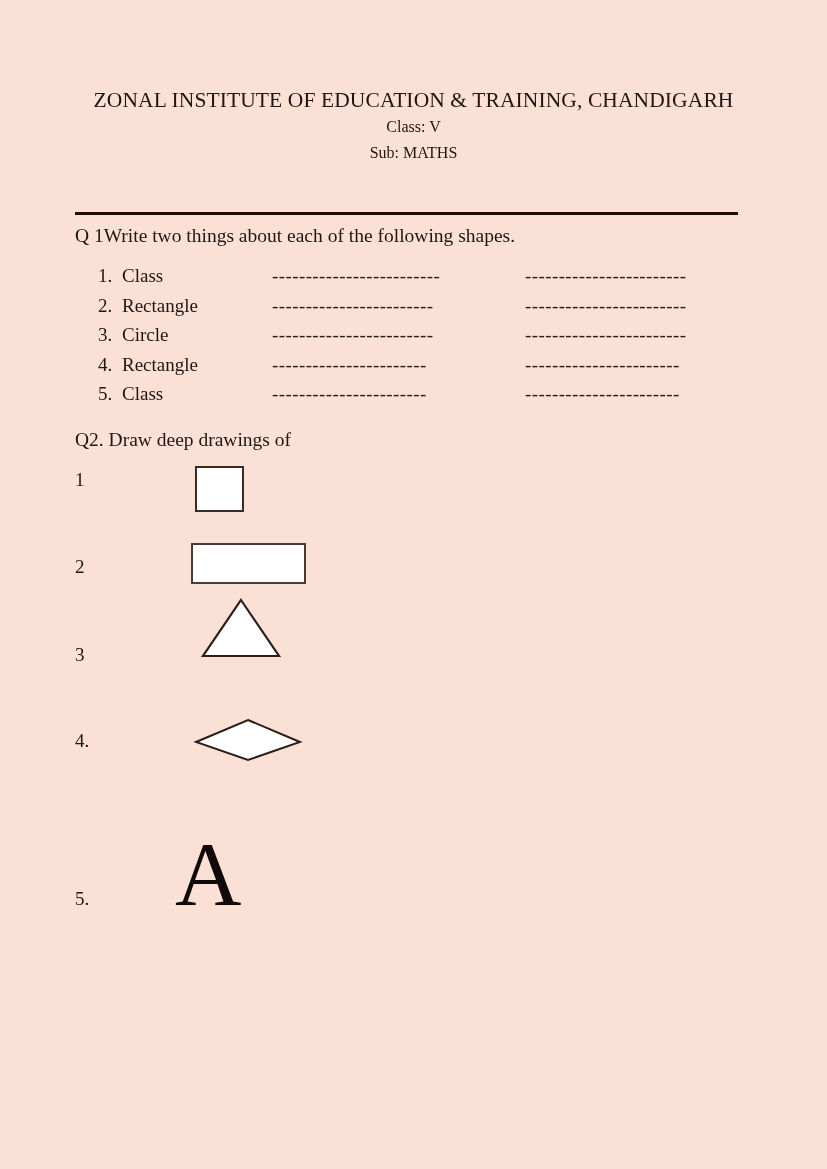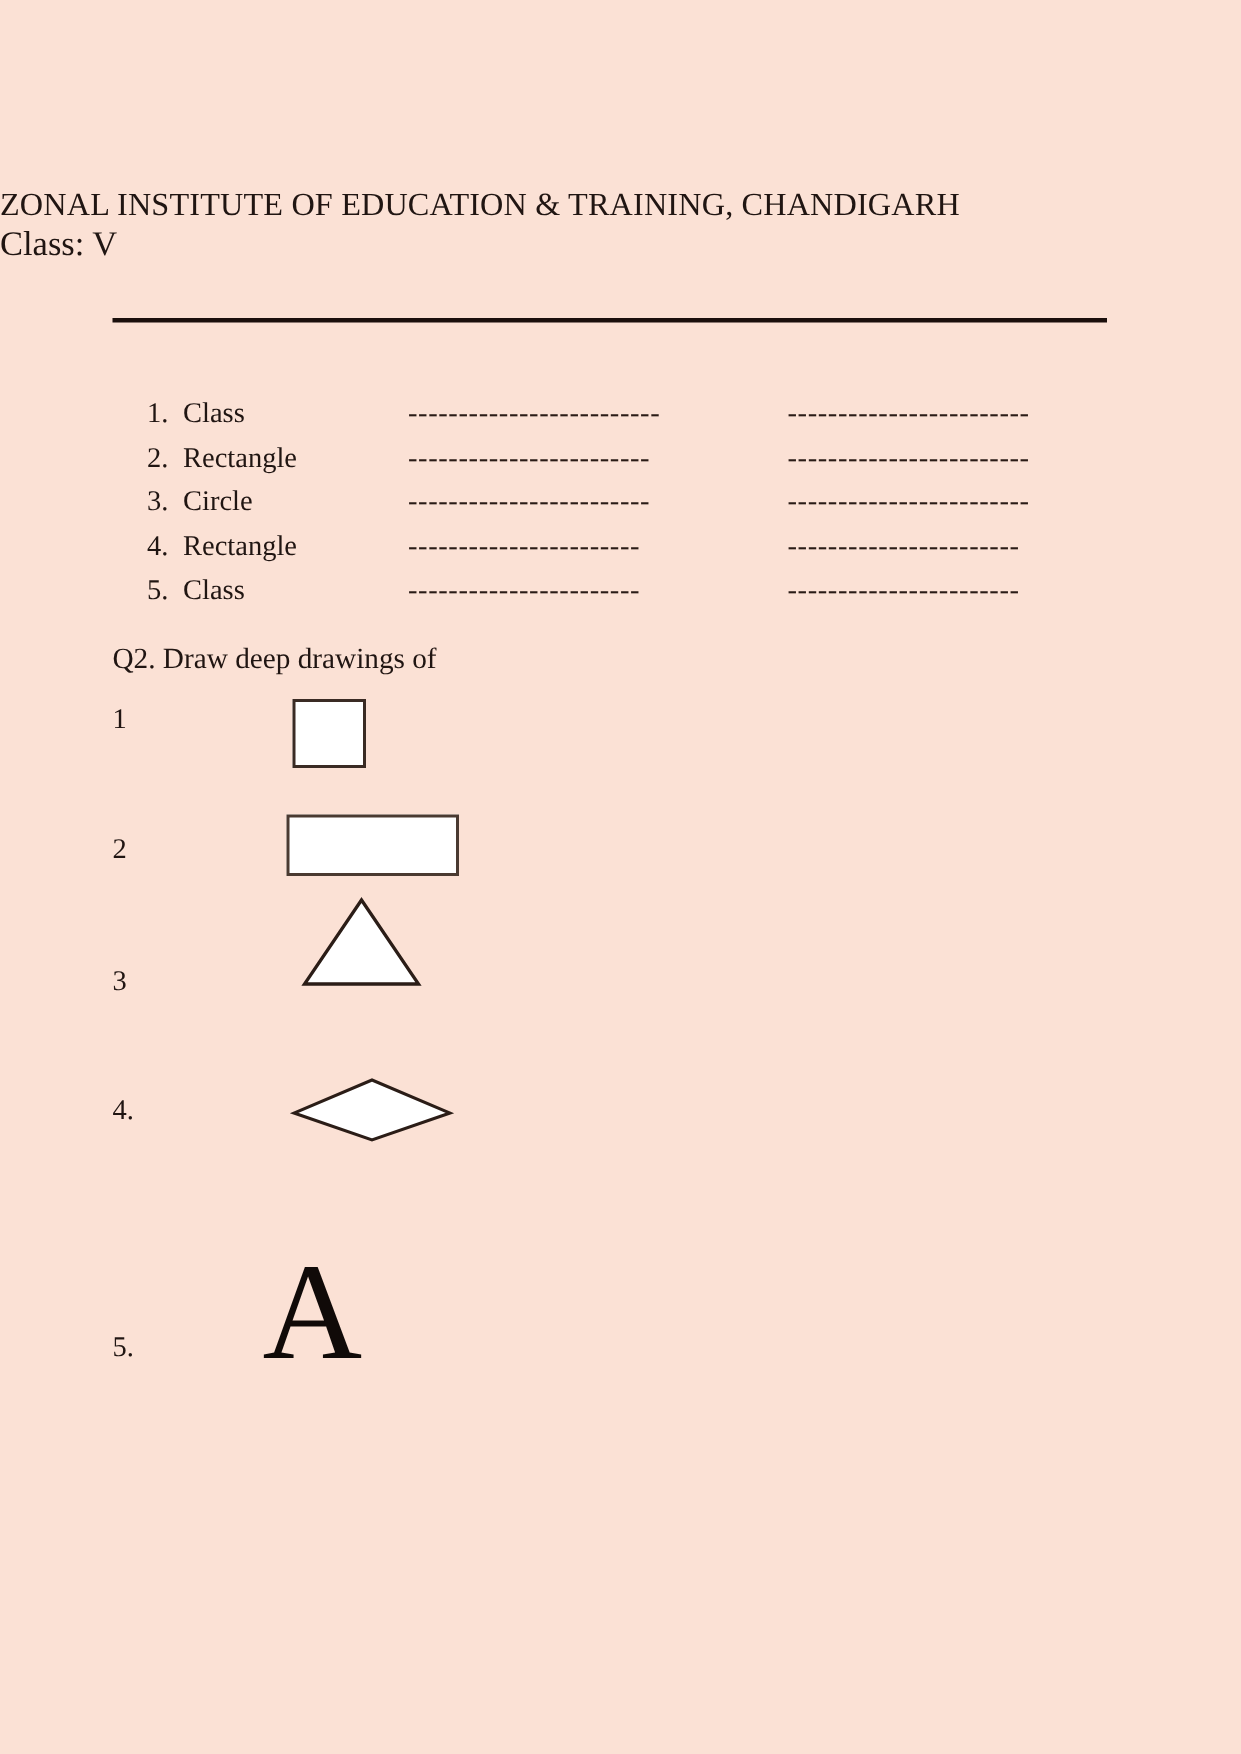--- a/index.html
+++ b/index.html
@@ -20,33 +20,32 @@
     position: absolute;
     inset: 0;
   }
 
   
   .header {
     position: absolute;
     left: 0;
     top: 86px;
     width: 827px;
-    text-align: left;
-    margin-top: 36px;
+    text-align: center;
   }
   .school-title {
     font-size: 21.5px;
     letter-spacing: 0.1px;
     line-height: 28px;
     white-space: nowrap;
   }
   .class-line,
   .subject-line,
   .lesson-line {
-    font-size: 23px;
+    font-size: 16px;
     line-height: 26px;
   }
   .lesson-line .lesson-name {
     font-weight: bold;
   }
 
   
   .rule {
     position: absolute;
     left: 75px;
@@ -163,24 +162,26 @@
   }
 </style>
 </head>
 <body>
 
 <div class="page">
 
   <div class="header">
     <div class="school-title">ZONAL INSTITUTE OF EDUCATION &amp; TRAINING, CHANDIGARH</div>
     <div class="class-line">Class: V</div>
+    <div class="subject-line">Sub: MATHS</div>
   </div>
 
   <div class="rule"></div>
 
+  <div class="q1-title">Q 1Write two things about each of the following shapes.</div>
 
   <div class="shape-list">
 
     <div class="shape-row">
       <span class="shape-num">1.</span>
       <span class="shape-name">Class</span>
       <span class="blank col1">-------------------------</span>
       <span class="blank col2">------------------------</span>
     </div>
 

